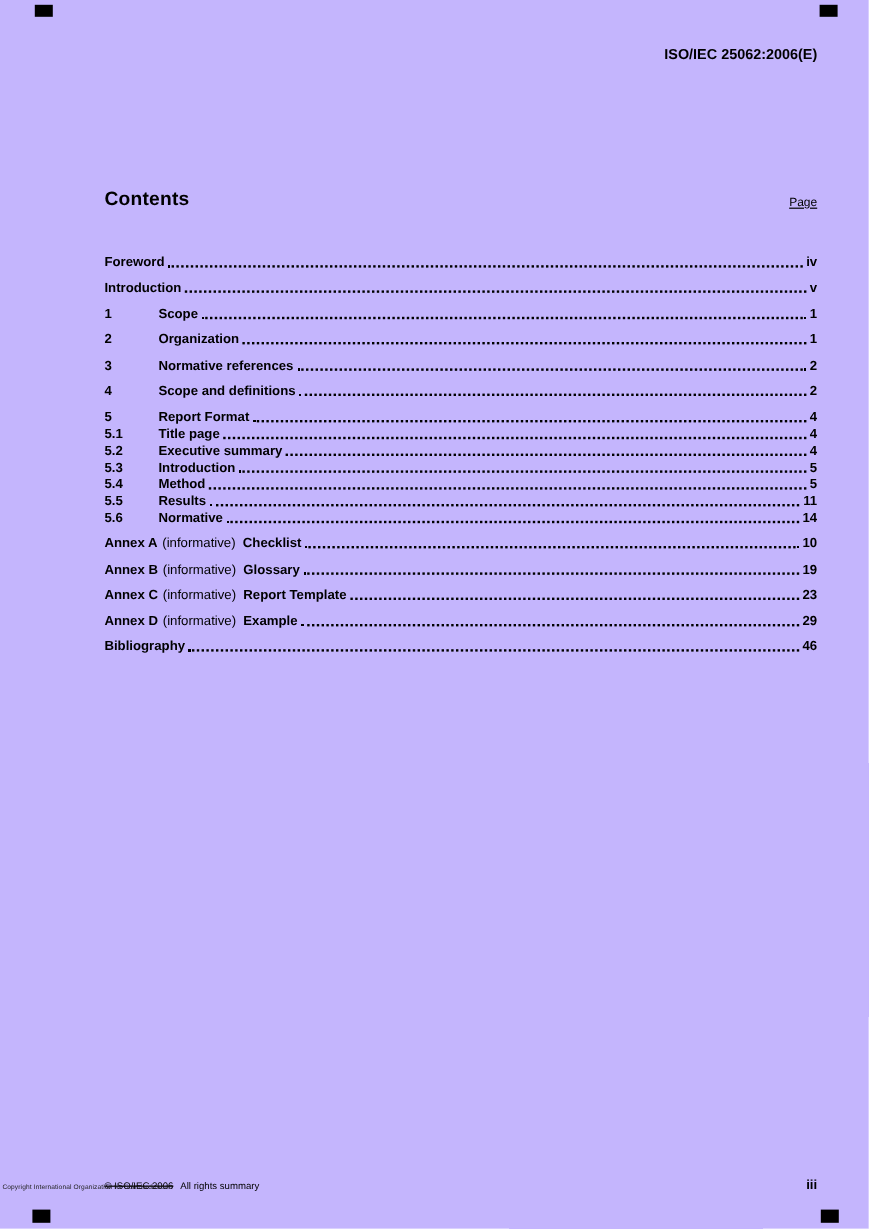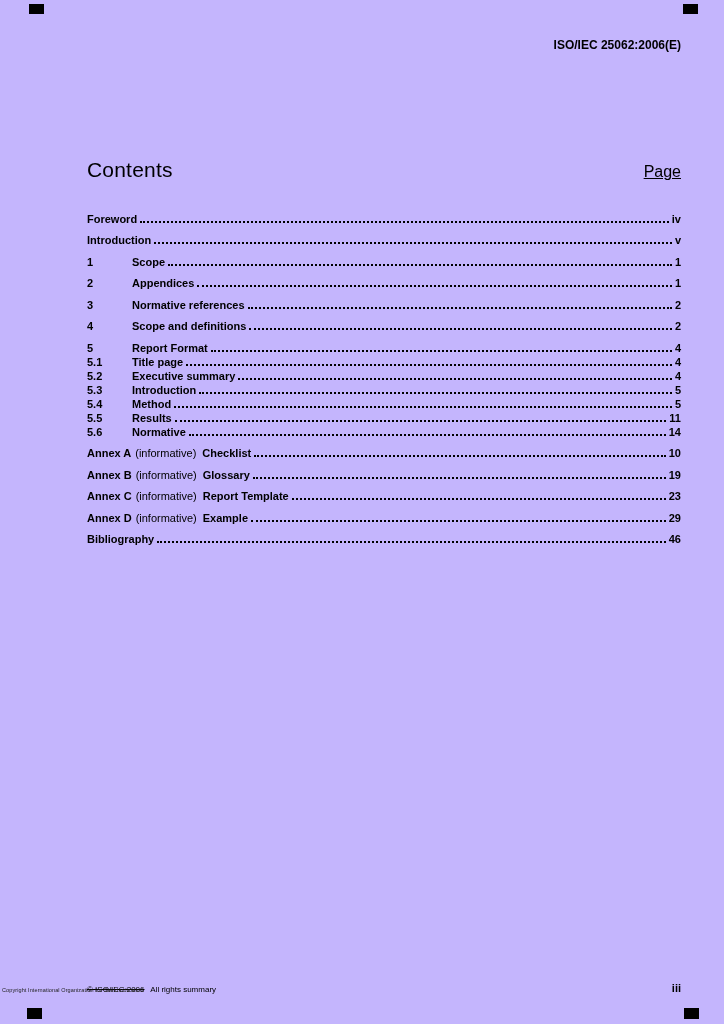--- a/index.html
+++ b/index.html
@@ -22,22 +22,22 @@
 
   .header {
     position:absolute; top:38px; left:87px; right:43px;
     text-align:right; font-size:12px; font-weight:bold;
   }
 
   .contents-head {
     position:absolute; top:158px; left:87px; right:43px;
     display:flex; justify-content:space-between; align-items:flex-end;
   }
-  .contents-title { font-size:21px; font-weight:normal; letter-spacing:0.2px; }
-  .page-col-label { font-size:16px; font-weight:normal; padding-bottom:1px;text-decoration:underline; }
+  .contents-title { font-size:16px; font-weight:bold; letter-spacing:0.2px; }
+  .page-col-label { font-size:10px; font-weight:normal; padding-bottom:1px;text-decoration:underline; }
 
   .toc {
     position:absolute; top:204px; left:87px; right:43px;
   }
   .toc-row {
     display:flex; align-items:baseline;
     font-size:11px; font-weight:bold; line-height:14px;
     margin-top:7.5px;
     white-space:nowrap;
   }
@@ -99,21 +99,21 @@
         <span class="toc-page">v</span>
       </div>
       <div class="toc-row">
         <span class="toc-num">1</span>
         <span class="toc-title">Scope</span>
         <span class="leader"></span>
         <span class="toc-page">1</span>
       </div>
       <div class="toc-row">
         <span class="toc-num">2</span>
-        <span class="toc-title">Appendices</span>
+        <span class="toc-title">Organization</span>
         <span class="leader"></span>
         <span class="toc-page">1</span>
       </div>
       <div class="toc-row">
         <span class="toc-num">3</span>
         <span class="toc-title">Normative references</span>
         <span class="leader"></span>
         <span class="toc-page">2</span>
       </div>
       <div class="toc-row">

